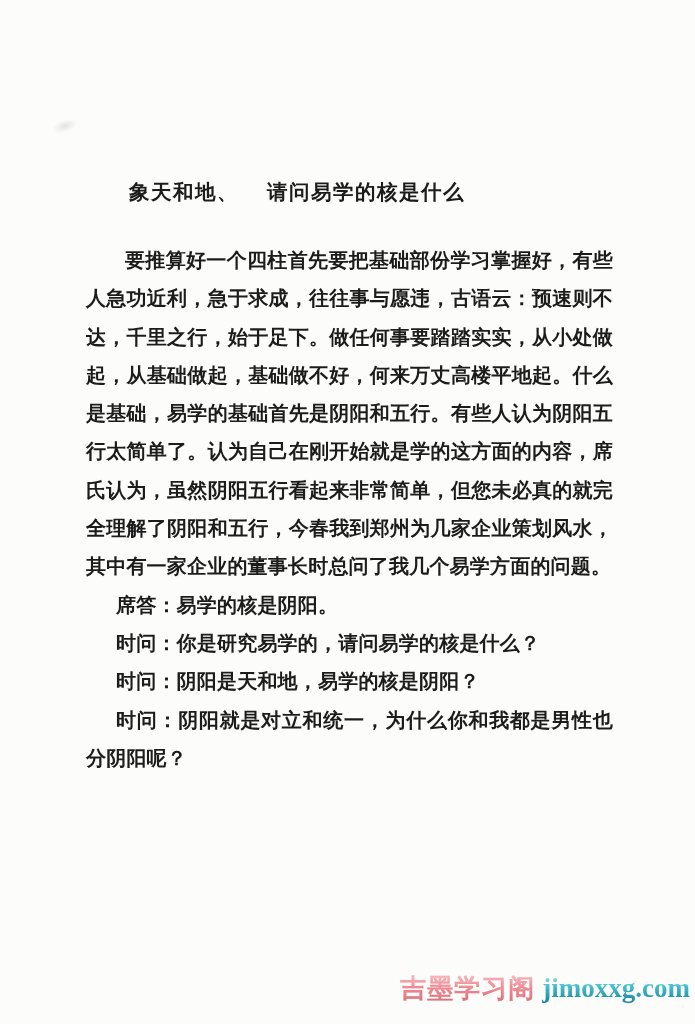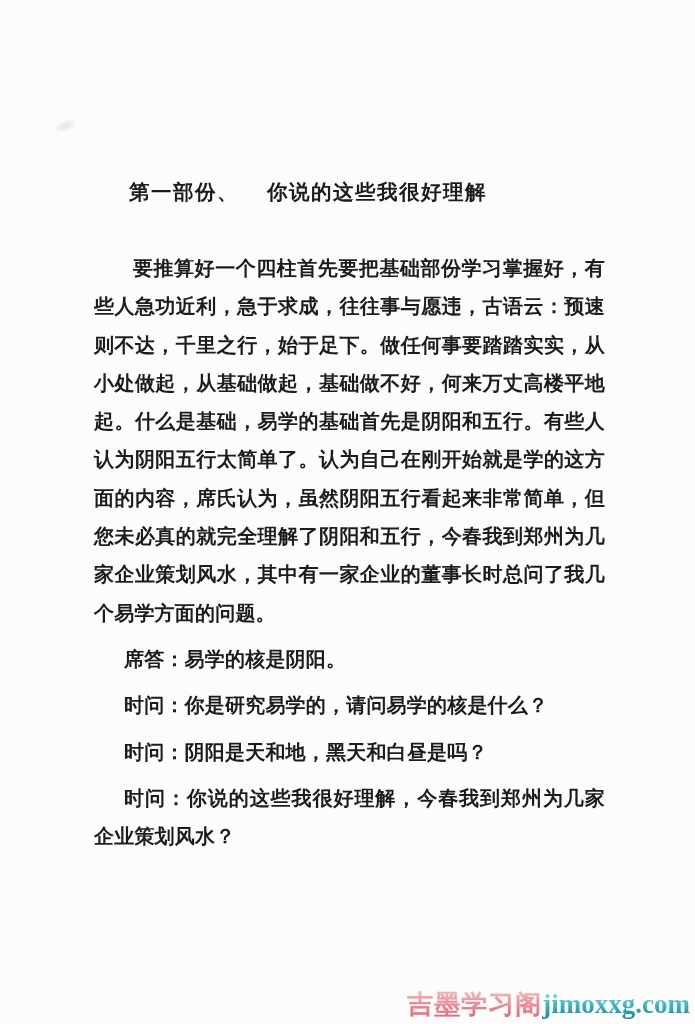--- a/index.html
+++ b/index.html
@@ -46,32 +46,33 @@
     left: 86px;
     top: 241px;
     width: 527px;
     font-size: 20px;
     line-height: 38.3px;
     font-weight: 600;
     text-align: justify;
     letter-spacing: 0.2px;
   }
   .body-text p {
-    margin: 8px;
+    margin: 0;
     text-indent: 39px;
   }
   .body-text p.dlg {
     text-indent: 30px;
   }
   .footer {
     position: absolute;
     right: 5px;
-    bottom: 2px;
+    bottom: 18px;
     display: flex;
     align-items: baseline;
+    gap: 7px;
     white-space: nowrap;
   }
   .footer-brand {
     font-family: "Liberation Sans", "DejaVu Sans", sans-serif;
     font-size: 26px;
     font-weight: 800;
     letter-spacing: 1px;
     color: #d4213a;
     background: linear-gradient(180deg, #f6aeb0 0%, #e85564 45%, #c81f30 100%);
     -webkit-background-clip: text;
@@ -90,28 +91,28 @@
     -webkit-text-fill-color: transparent;
   }
 </style>
 </head>
 <body>
 
 <div class="page">
 
   <div class="smudge"></div>
 
-  <h1 class="doc-title"><span>第一部份、</span><span class="title-gap"></span><span>你说的这些我很好理解</span></h1>
+  <h1 class="doc-title"><span>象天和地、</span><span class="title-gap"></span><span>请问易学的核是什么</span></h1>
 
   <div class="body-text">
     <p>要推算好一个四柱首先要把基础部份学习掌握好，有些人急功近利，急于求成，往往事与愿违，古语云：预速则不达，千里之行，始于足下。做任何事要踏踏实实，从小处做起，从基础做起，基础做不好，何来万丈高楼平地起。什么是基础，易学的基础首先是阴阳和五行。有些人认为阴阳五行太简单了。认为自己在刚开始就是学的这方面的内容，席氏认为，虽然阴阳五行看起来非常简单，但您未必真的就完全理解了阴阳和五行，今春我到郑州为几家企业策划风水，其中有一家企业的董事长时总问了我几个易学方面的问题。</p>
     <p class="dlg">席答：易学的核是阴阳。</p>
     <p class="dlg">时问：你是研究易学的，请问易学的核是什么？</p>
-    <p class="dlg">时问：阴阳是天和地，黑天和白昼是吗？</p>
-    <p class="dlg">时问：你说的这些我很好理解，今春我到郑州为几家企业策划风水？</p>
+    <p class="dlg">时问：阴阳是天和地，易学的核是阴阳？</p>
+    <p class="dlg">时问：阴阳就是对立和统一，为什么你和我都是男性也分阴阳呢？</p>
   </div>
 
   <div class="footer">
     <span class="footer-brand">吉墨学习阁</span>
     <span class="footer-site">jimoxxg.com</span>
   </div>
 
 </div>
 
 </body></html>

